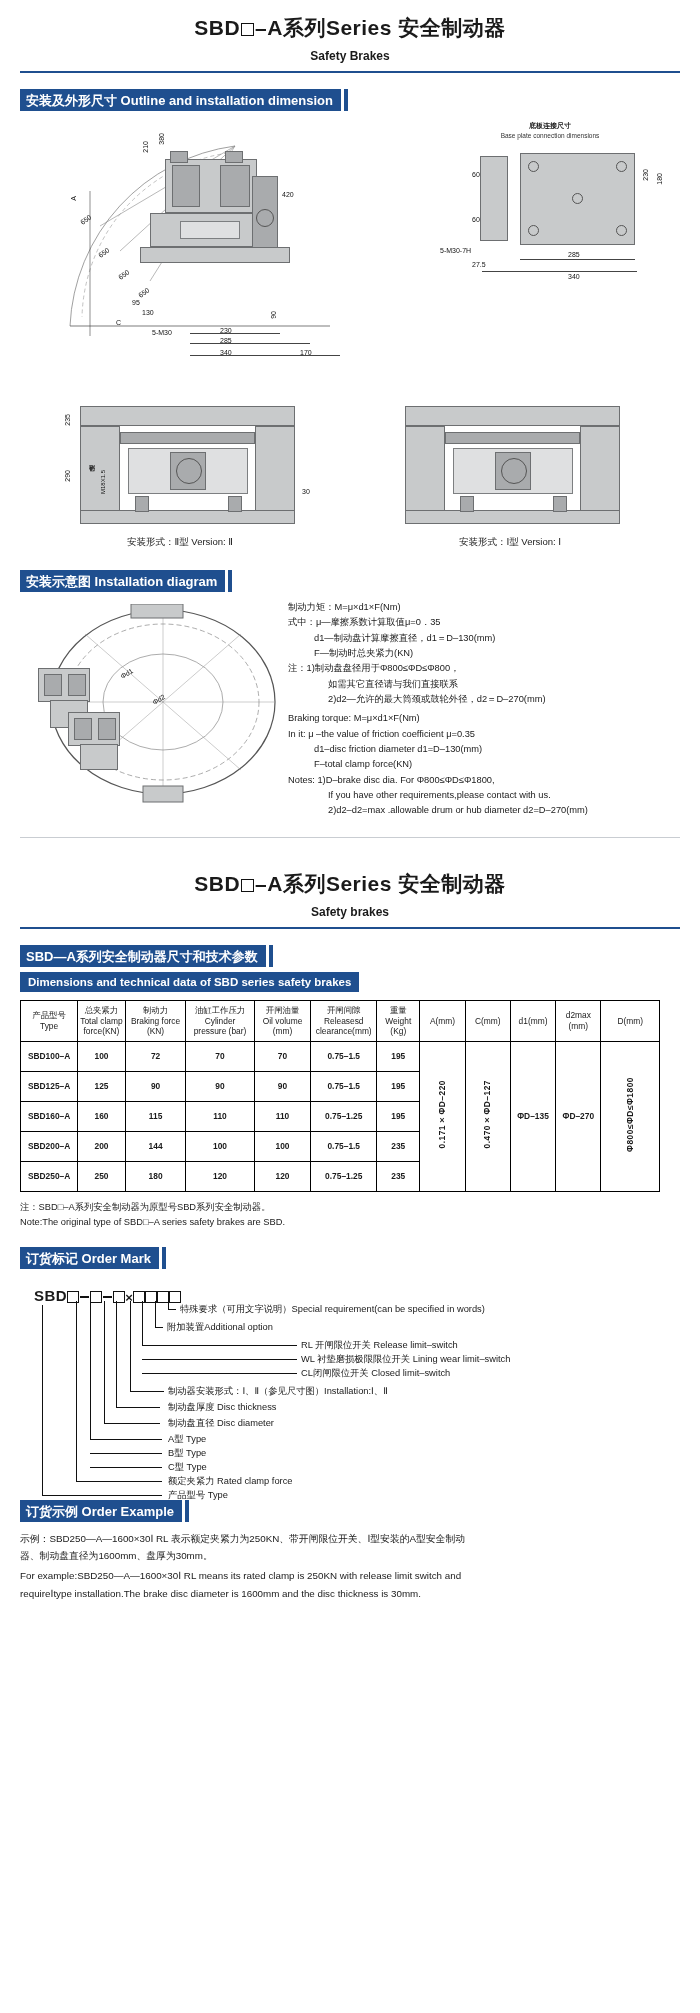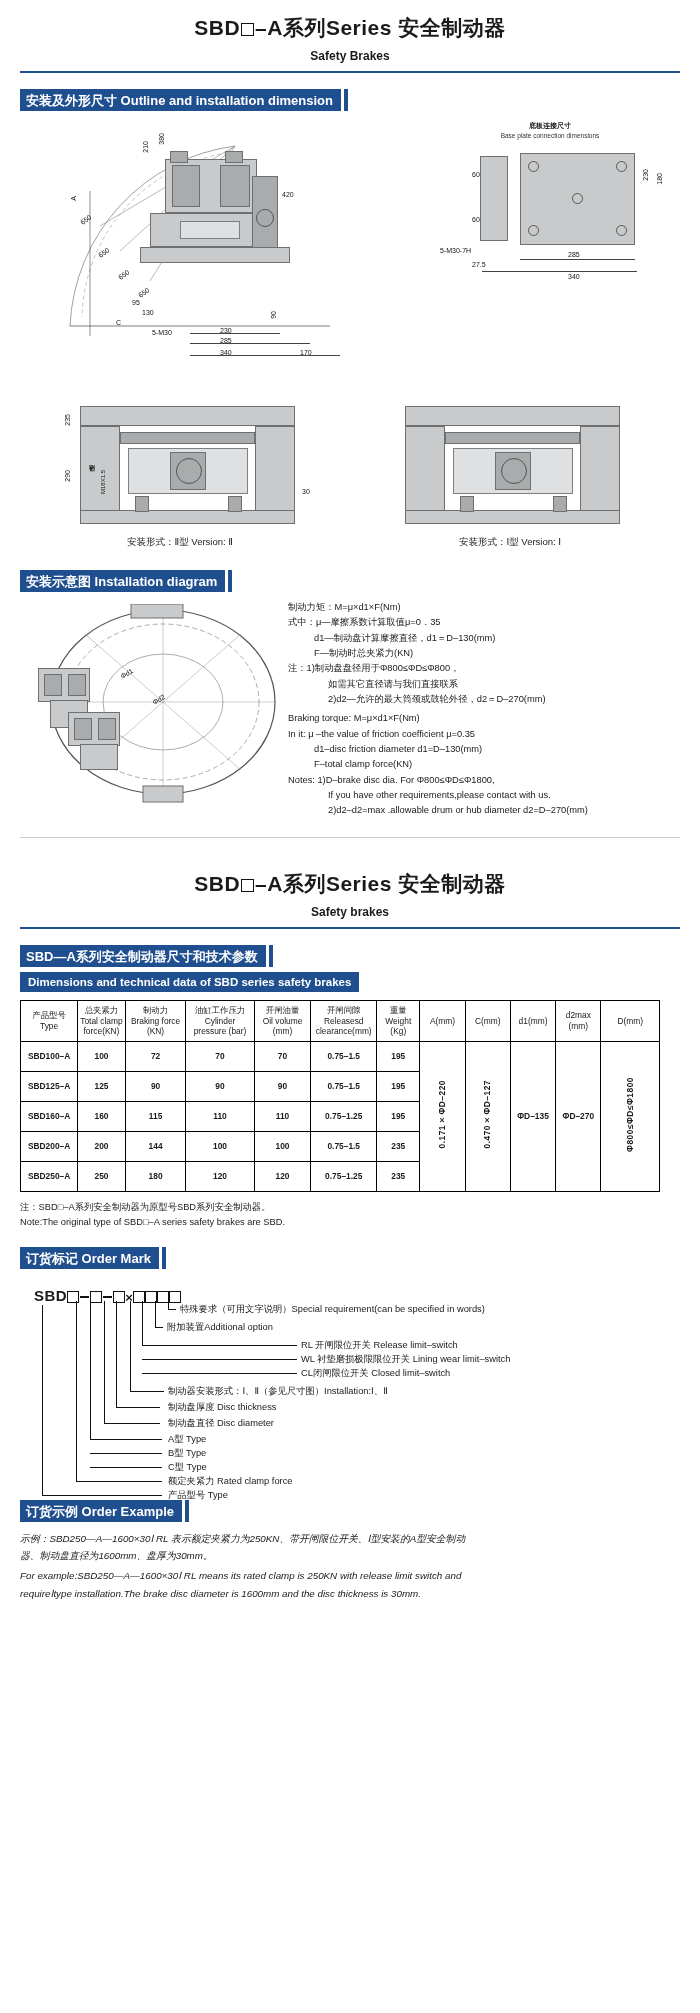--- a/index.html
+++ b/index.html
@@ -85,21 +85,21 @@
   
   .order-wrap { margin:10px 20px 0 20px; position:relative; height:215px; }
   .om-code { position:absolute; left:14px; top:8px; font-size:15px; font-weight:bold; letter-spacing:0.5px; }
   .om-box { display:inline-block; width:12px; height:12px; border:1.2px solid #111; vertical-align:middle; }
   .om-dash { display:inline-block; width:9px; height:1.4px; background:#111; vertical-align:middle; margin:0 1px; }
   .om-x { display:inline-block; font-size:13px; vertical-align:middle; }
   .om-line { position:absolute; background:#111; }
   .om-txt { position:absolute; font-size:9.3px; white-space:nowrap; line-height:1.4; }
 
   
-  .ex-text { margin:8px 20px 0 20px; font-size:9.8px; line-height:1.75;font-style:italic; }
+  .ex-text { margin:8px 20px 0 20px; font-size:9.8px; line-height:1.75; }
 
   .hrule { height:1px; background:#c9cdd2; margin:22px 20px 0 20px; }
 
   .tiny { font-size:6.5px; }
   .vsmall { font-size:7px; }
 </style>
 </head>
 <body>
 
 <div class="page">

